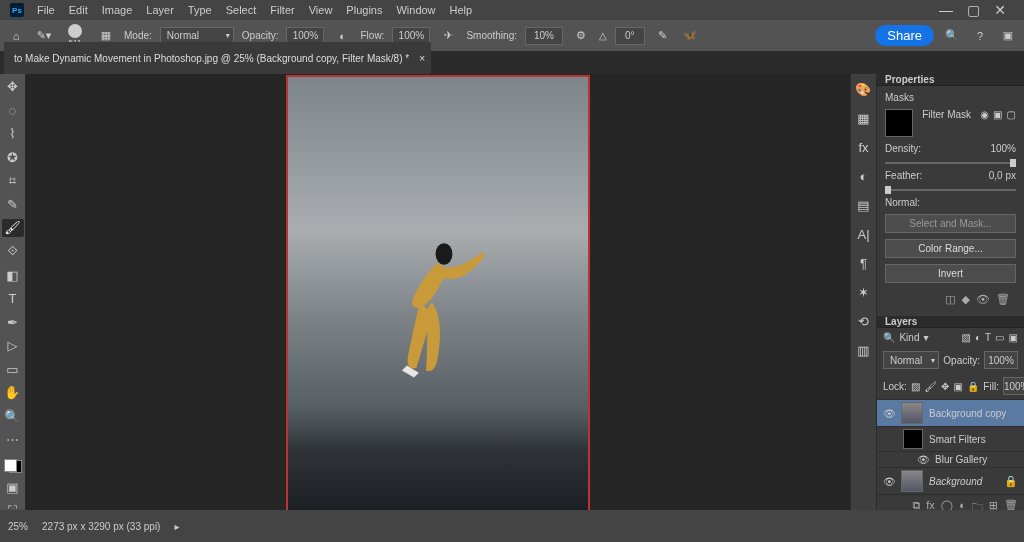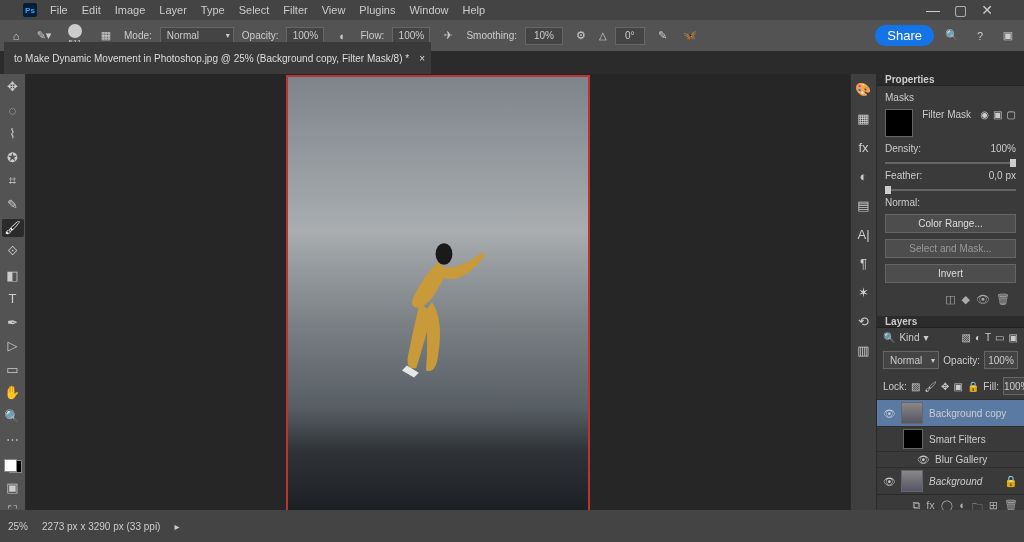--- a/index.html
+++ b/index.html
@@ -1,19 +1,19 @@
 <!DOCTYPE html>
 <html><head>
 <meta charset="utf-8">
 <style>
 * { margin: 0; padding: 0; box-sizing: border-box; font-family: "Segoe UI", Tahoma, sans-serif; user-select: none; }
 body { width: 1024px; height: 542px; background: #323232; color: #ccc; font-size: 11px; overflow: hidden; position: relative; }
 
 
-.menubar { height: 20px; background: #444; display: flex; align-items: center; padding: 0 23px; }
+.menubar { height: 20px; background: #444; display: flex; align-items: center; padding: 0 10px; }
 .ps-logo { width: 14px; height: 14px; background: #001e36; color: #31a8ff; font-weight: bold; font-size: 8px; display: flex; align-items: center; justify-content: center; border-radius: 2px; margin-right: 6px; }
 .menu-item { padding: 0 7px; cursor: default; }
 .win-controls { margin-left: auto; display: flex; gap: 14px; padding-right: 8px; font-size: 14px; }
 
 
 .optionsbar { height: 32px; background: #535353; display: flex; align-items: center; padding: 0 6px; gap: 8px; border-bottom: 1px solid #2a2a2a; }
 .opt-icon { width: 20px; height: 20px; display: flex; align-items: center; justify-content: center; }
 .brush-preview { width: 26px; height: 26px; display:flex;flex-direction:column;align-items:center;justify-content:center; }
 .brush-dot { width:14px;height:14px;background:#ccc;border-radius:50%; }
 .brush-sz { font-size:8px; }
@@ -207,22 +207,22 @@
       <div class="prop-row">
         <span>Feather:</span>
         <span>0,0 px</span>
       </div>
       <div class="slider-track">
           <div class="slider-thumb" style="left:0"></div>
         </div>
       <div class="prop-row">
           <span>Normal:</span>
         </div>
+      <div class="wide-btn">Select and Mask...</div>
       <div class="wide-btn" style="color:#ddd">Color Range...</div>
-      <div class="wide-btn">Select and Mask...</div>
       <div class="wide-btn" style="color:#ddd">Invert</div>
       <div class="icons-row">
         <span>◫</span>
         <span>◆</span>
         <span>👁</span>
         <span>🗑</span>
       </div>
     </div>
 
     <div class="panel-tab">Layers</div>

